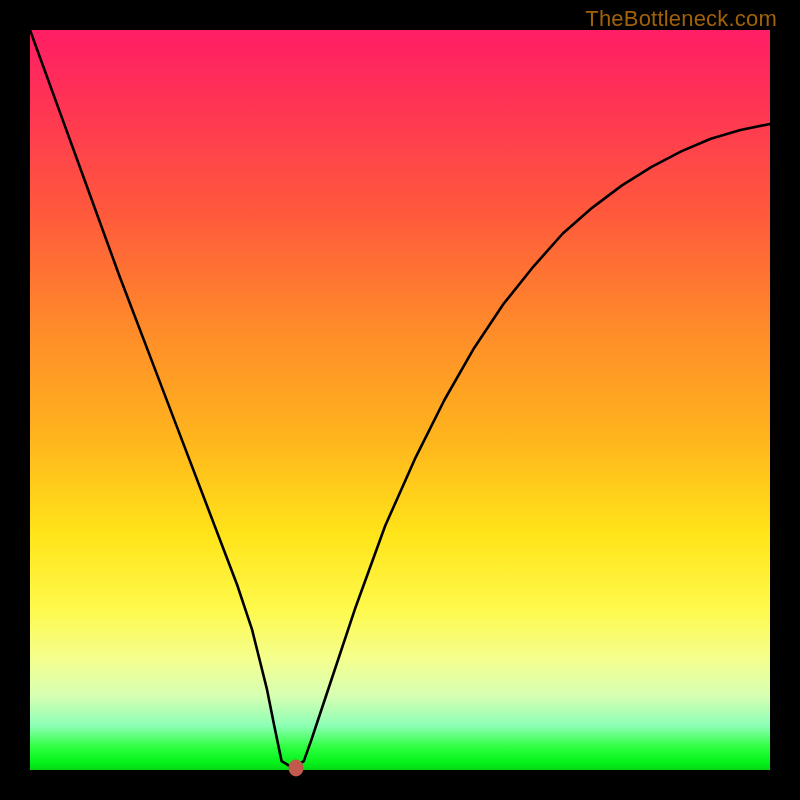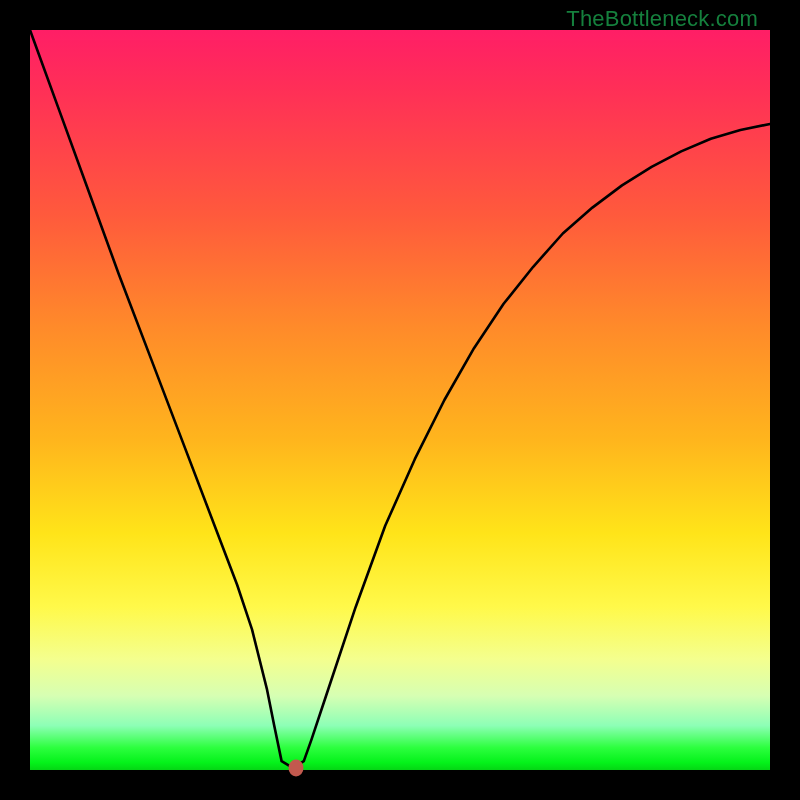--- a/index.html
+++ b/index.html
@@ -37,22 +37,22 @@
       #d6ffb3 90%,
       #8dffb6 94%,
       #2cff3e 97%,
       #04f21a 99%,
       #04d614 100%
     );
   }
   .watermark {
     position: absolute;
     top: 6px;
-    right: 42px;
-    color: #15803d;
+    right: 23px;
+    color: #a16207;
     font-size: 22px;
     font-weight: 500;
     letter-spacing: 0.2px;
     user-select: none;
   }
   svg.curve {
     position: absolute;
     left: 0;
     top: 0;
     width: 740px;

